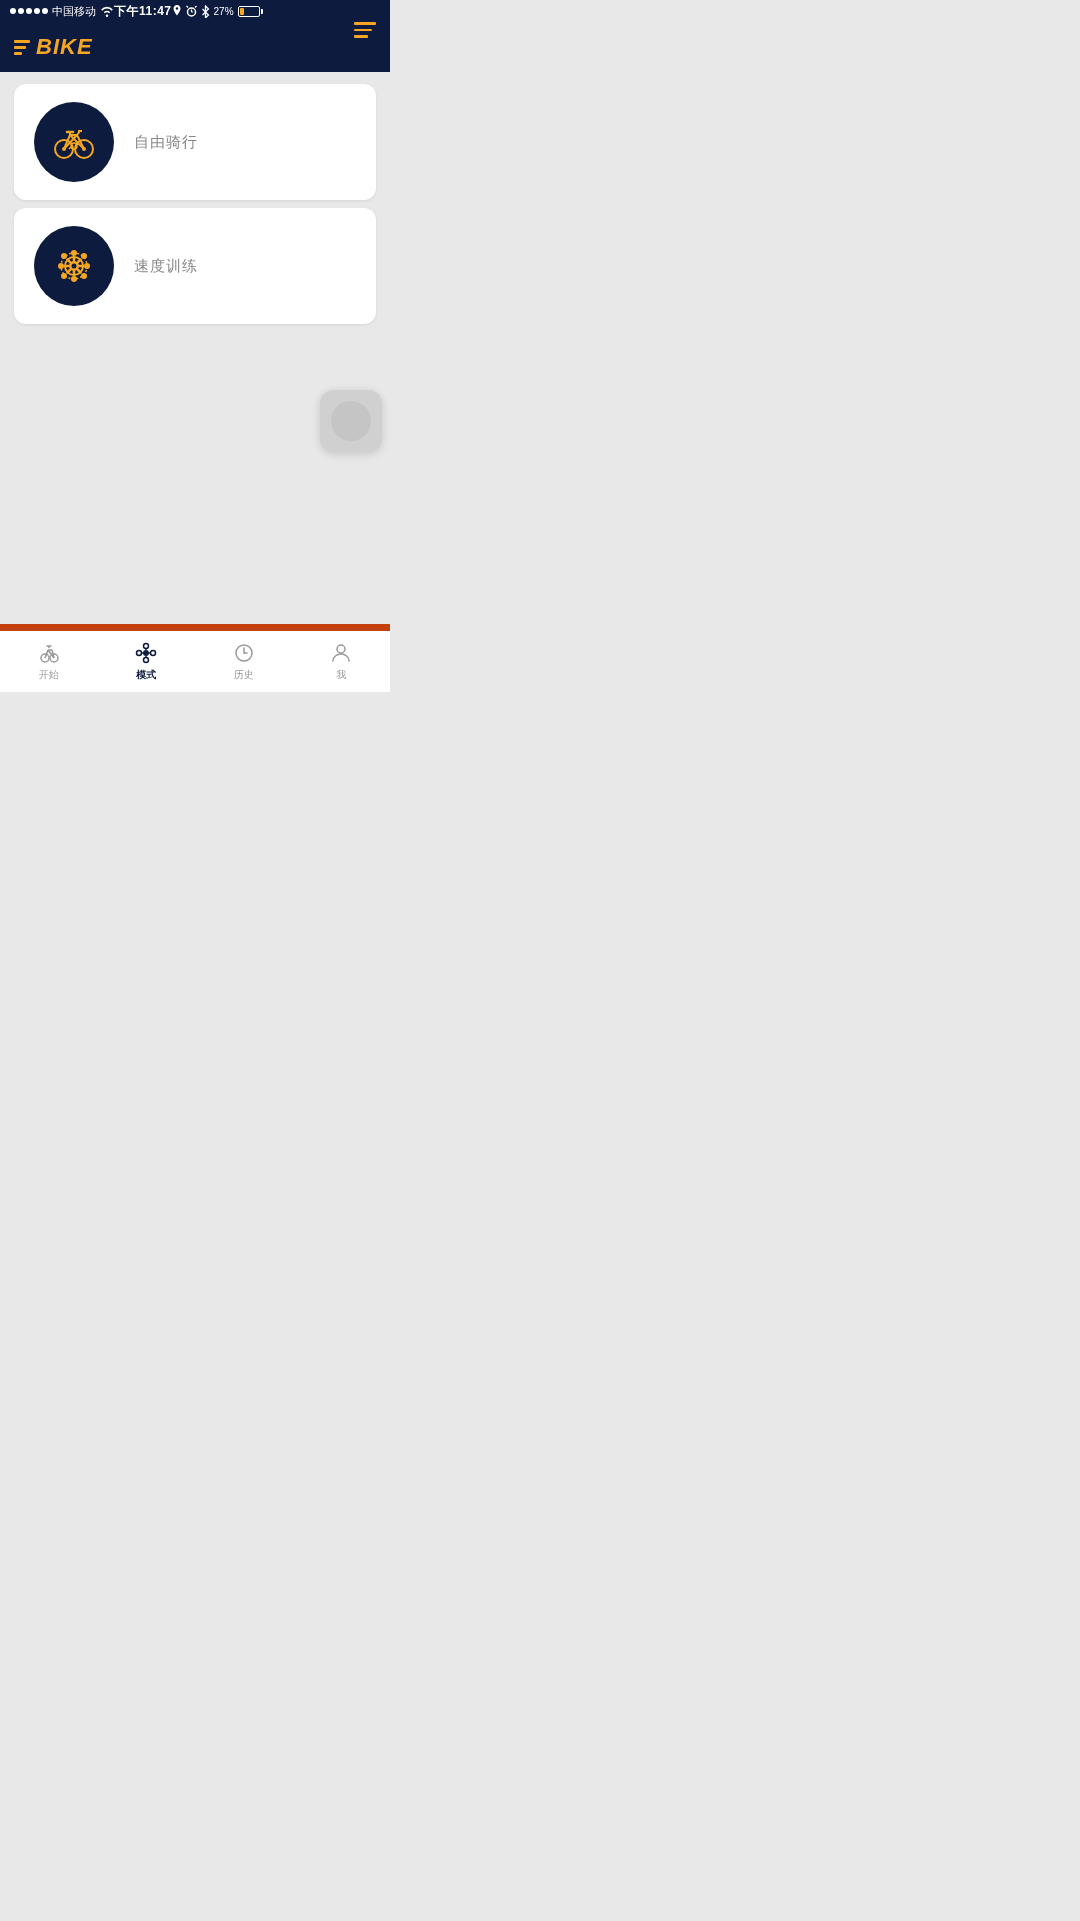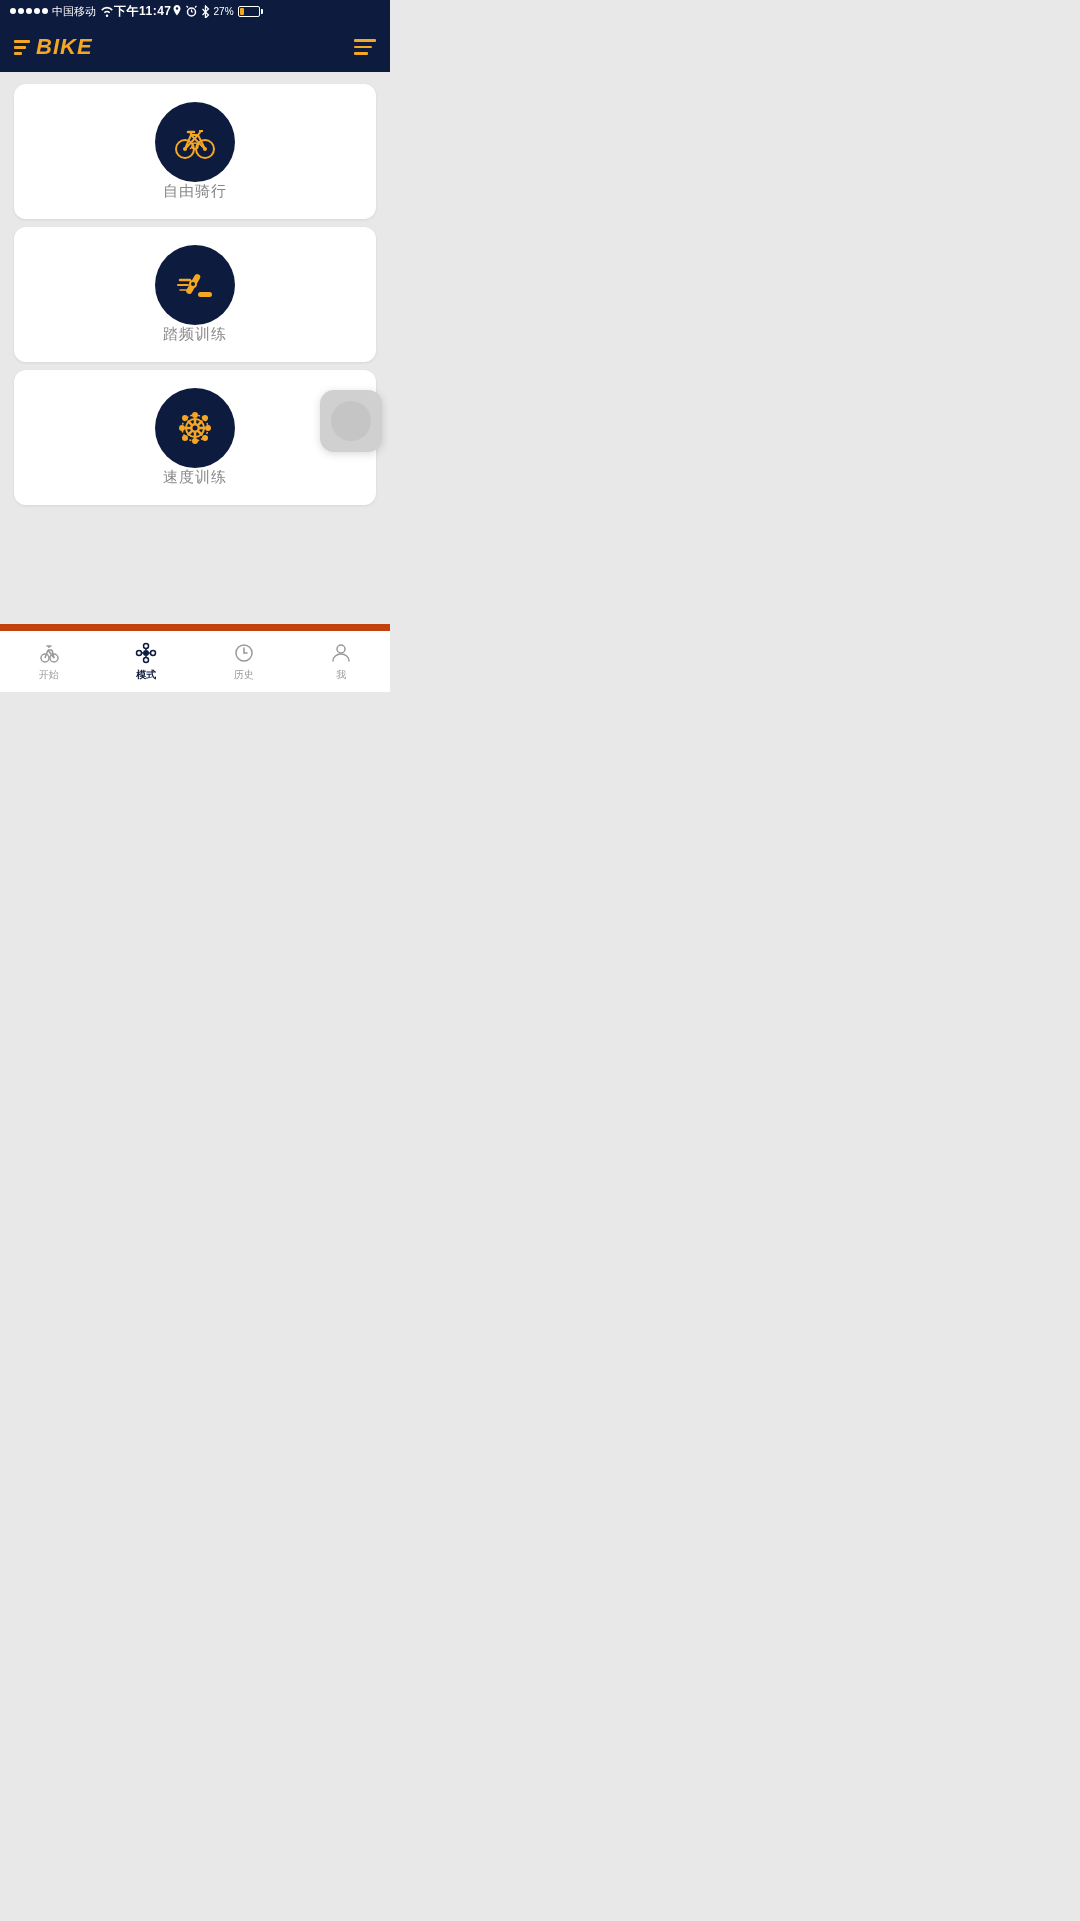--- a/index.html
+++ b/index.html
@@ -41,21 +41,20 @@
       position: relative;
     }
     .battery-fill { height: 100%; width: 27%; background: #f5a623; border-radius: 1px; }
     .battery-tip { width: 2px; height: 5px; background: white; border-radius: 0 1px 1px 0; }
 
     
     .header {
       background: #0d1b3e;
       height: 50px;
       display: flex;
-      align-items: center;
       justify-content: space-between;
       padding: 0 14px;
     }
     .header-logo {
       display: flex;
       align-items: center;
       gap: 4px;
     }
     .logo-lines {
       display: flex;
@@ -101,23 +100,23 @@
       flex-direction: column;
       gap: 8px;
     }
 
     
     .mode-card {
       background: white;
       border-radius: 12px;
       padding: 18px 20px;
       display: flex;
-      flex-direction: column;
-      align-items: center;
-      gap: 0;
+      flex-direction: row;
+      align-items: center;
+      gap: 20px;
       cursor: pointer;
       box-shadow: 0 1px 3px rgba(0,0,0,0.08);
     }
 
     .icon-circle {
       width: 80px;
       height: 80px;
       background: #0d1b3e;
       border-radius: 50%;
       display: flex;
@@ -289,39 +288,20 @@
         <line x1="16" y1="13" x2="22" y2="13" stroke="#f5a623" stroke-width="2.5" stroke-linecap="round"></line>
 
         <circle cx="23" cy="27" r="3" stroke="#f5a623" stroke-width="1.5" fill="none"></circle>
         <line x1="20" y1="28" x2="18" y2="30" stroke="#f5a623" stroke-width="1.5"></line>
         <line x1="26" y1="26" x2="28" y2="24" stroke="#f5a623" stroke-width="1.5"></line>
       </svg>
     </div>
     <span class="mode-label">自由骑行</span>
   </div>
 
-  <div class="mode-card">
-    <div class="icon-circle">
-
-      <svg viewBox="0 0 46 46" fill="none">
-
-        <line x1="8" y1="18" x2="18" y2="18" stroke="#f5a623" stroke-width="2.5" stroke-linecap="round"></line>
-        <line x1="6" y1="23" x2="16" y2="23" stroke="#f5a623" stroke-width="2" stroke-linecap="round"></line>
-        <line x1="8" y1="28" x2="18" y2="28" stroke="#f5a623" stroke-width="1.5" stroke-linecap="round"></line>
-
-        <rect x="18" y="12" width="6" height="22" rx="3" fill="#f5a623" transform="rotate(30 23 23)"></rect>
-
-        <rect x="26" y="30" width="14" height="5" rx="2.5" fill="#f5a623"></rect>
-
-        <circle cx="21" cy="22" r="4" fill="#f5a623"></circle>
-        <circle cx="21" cy="22" r="2" fill="#0d1b3e"></circle>
-      </svg>
-    </div>
-    <span class="mode-label">踏频训练</span>
-  </div>
 
   <div class="mode-card">
     <div class="icon-circle">
 
       <svg viewBox="0 0 46 46" fill="none">
 
         <circle cx="23" cy="10" r="3" fill="#f5a623"></circle>
         <circle cx="33" cy="13" r="3" fill="#f5a623"></circle>
         <circle cx="36" cy="23" r="3" fill="#f5a623"></circle>
         <circle cx="33" cy="33" r="3" fill="#f5a623"></circle>

